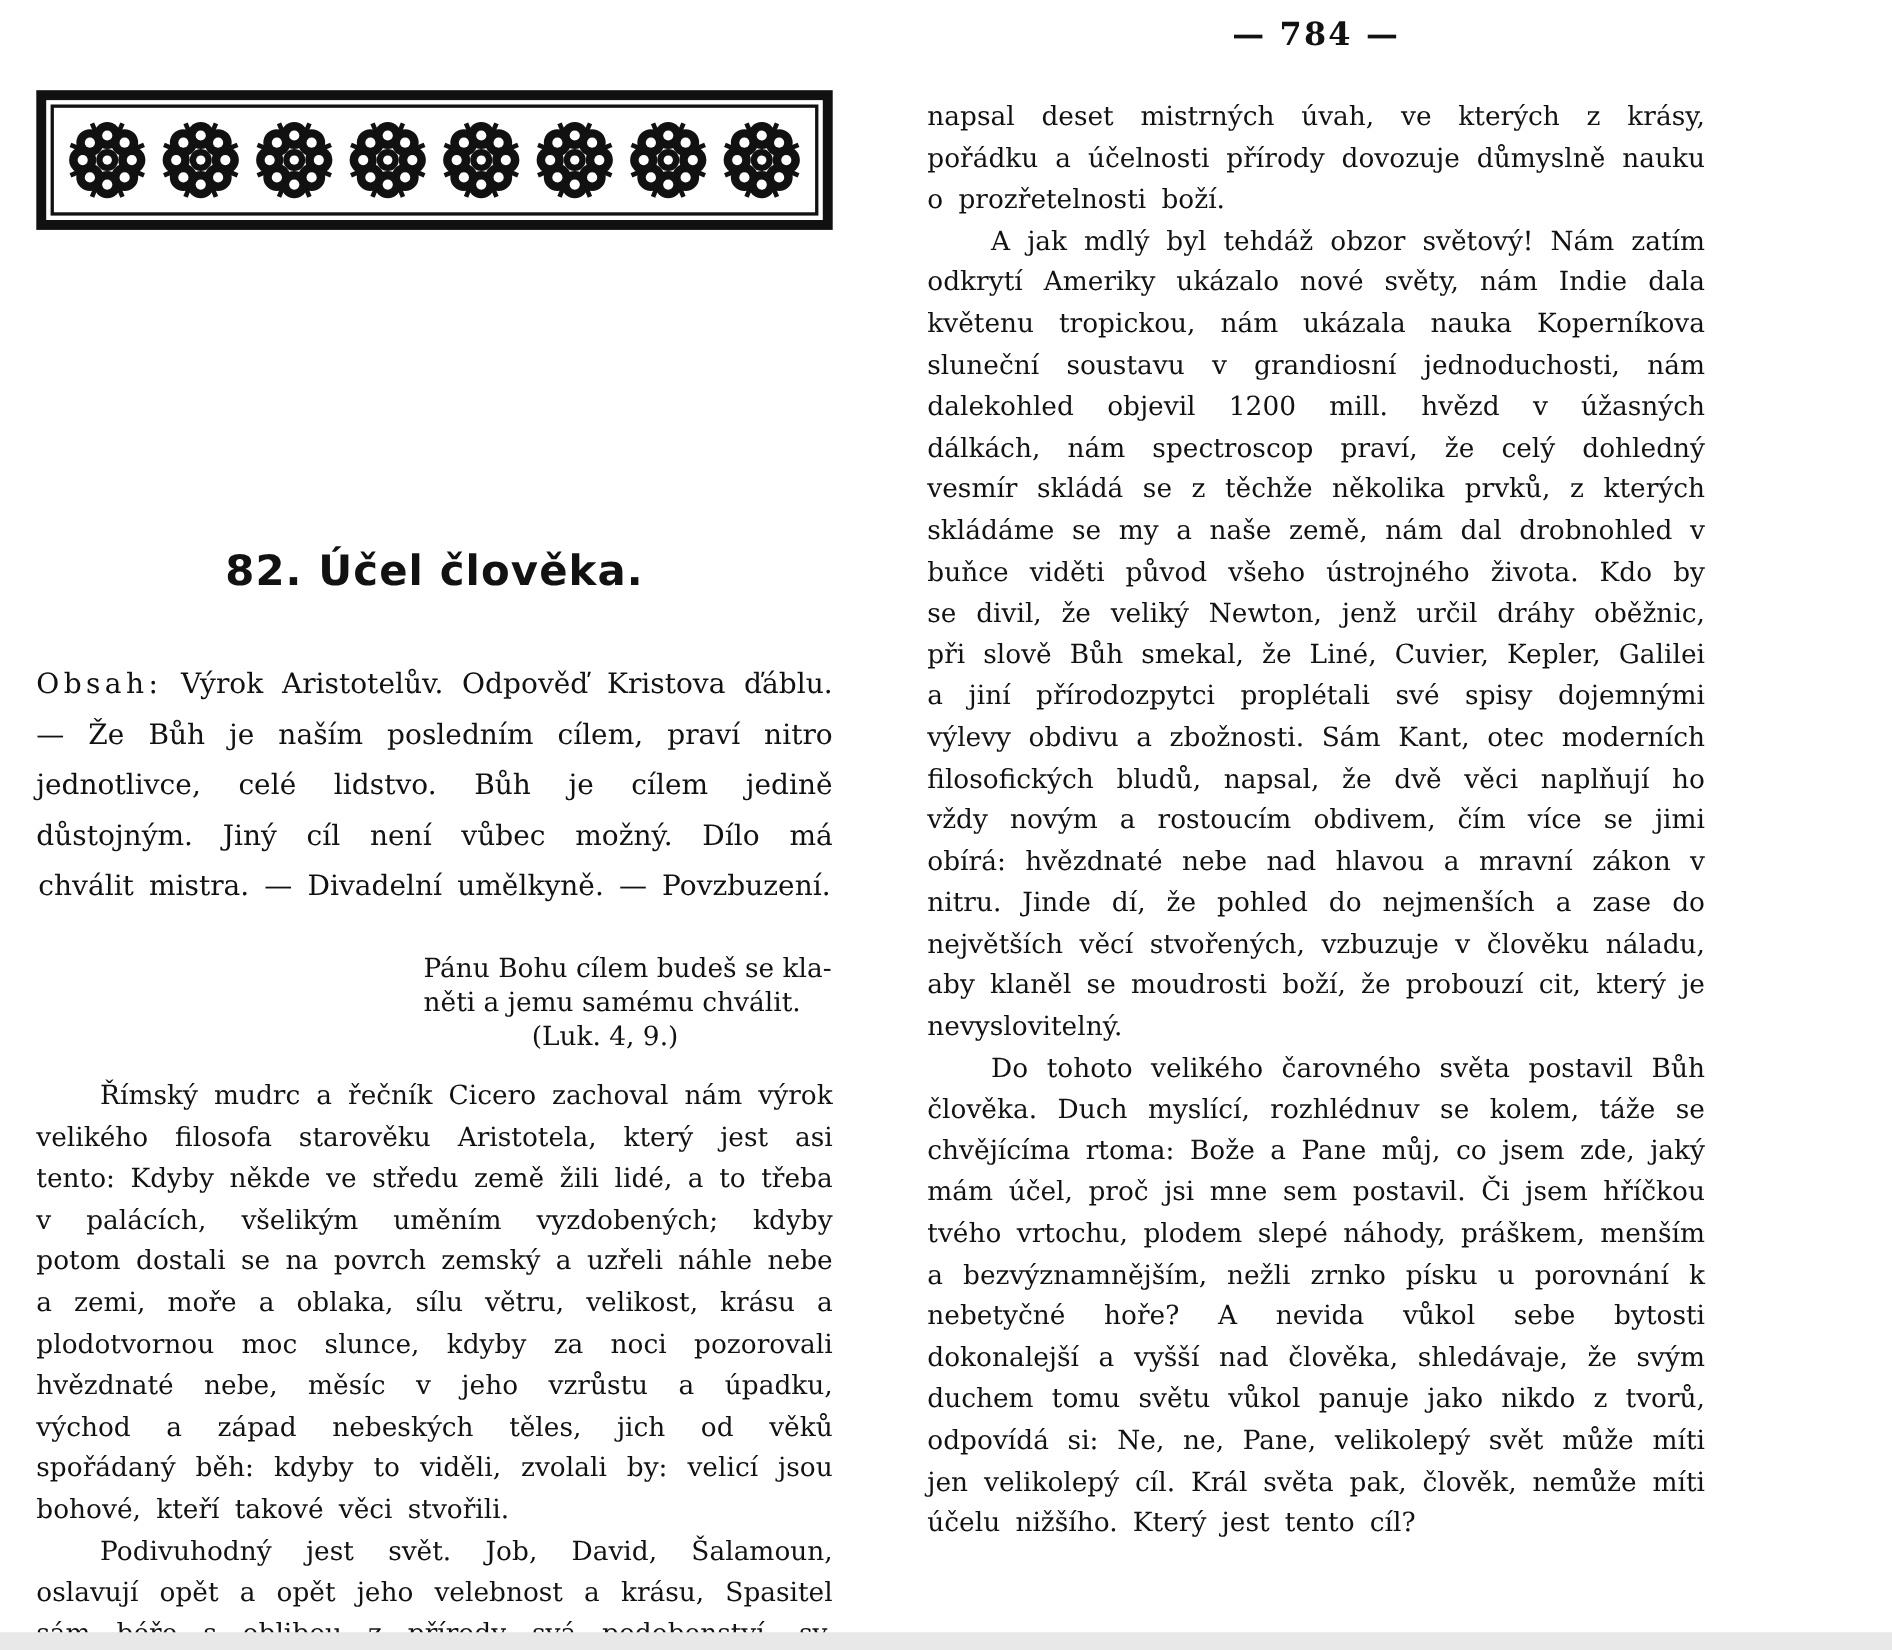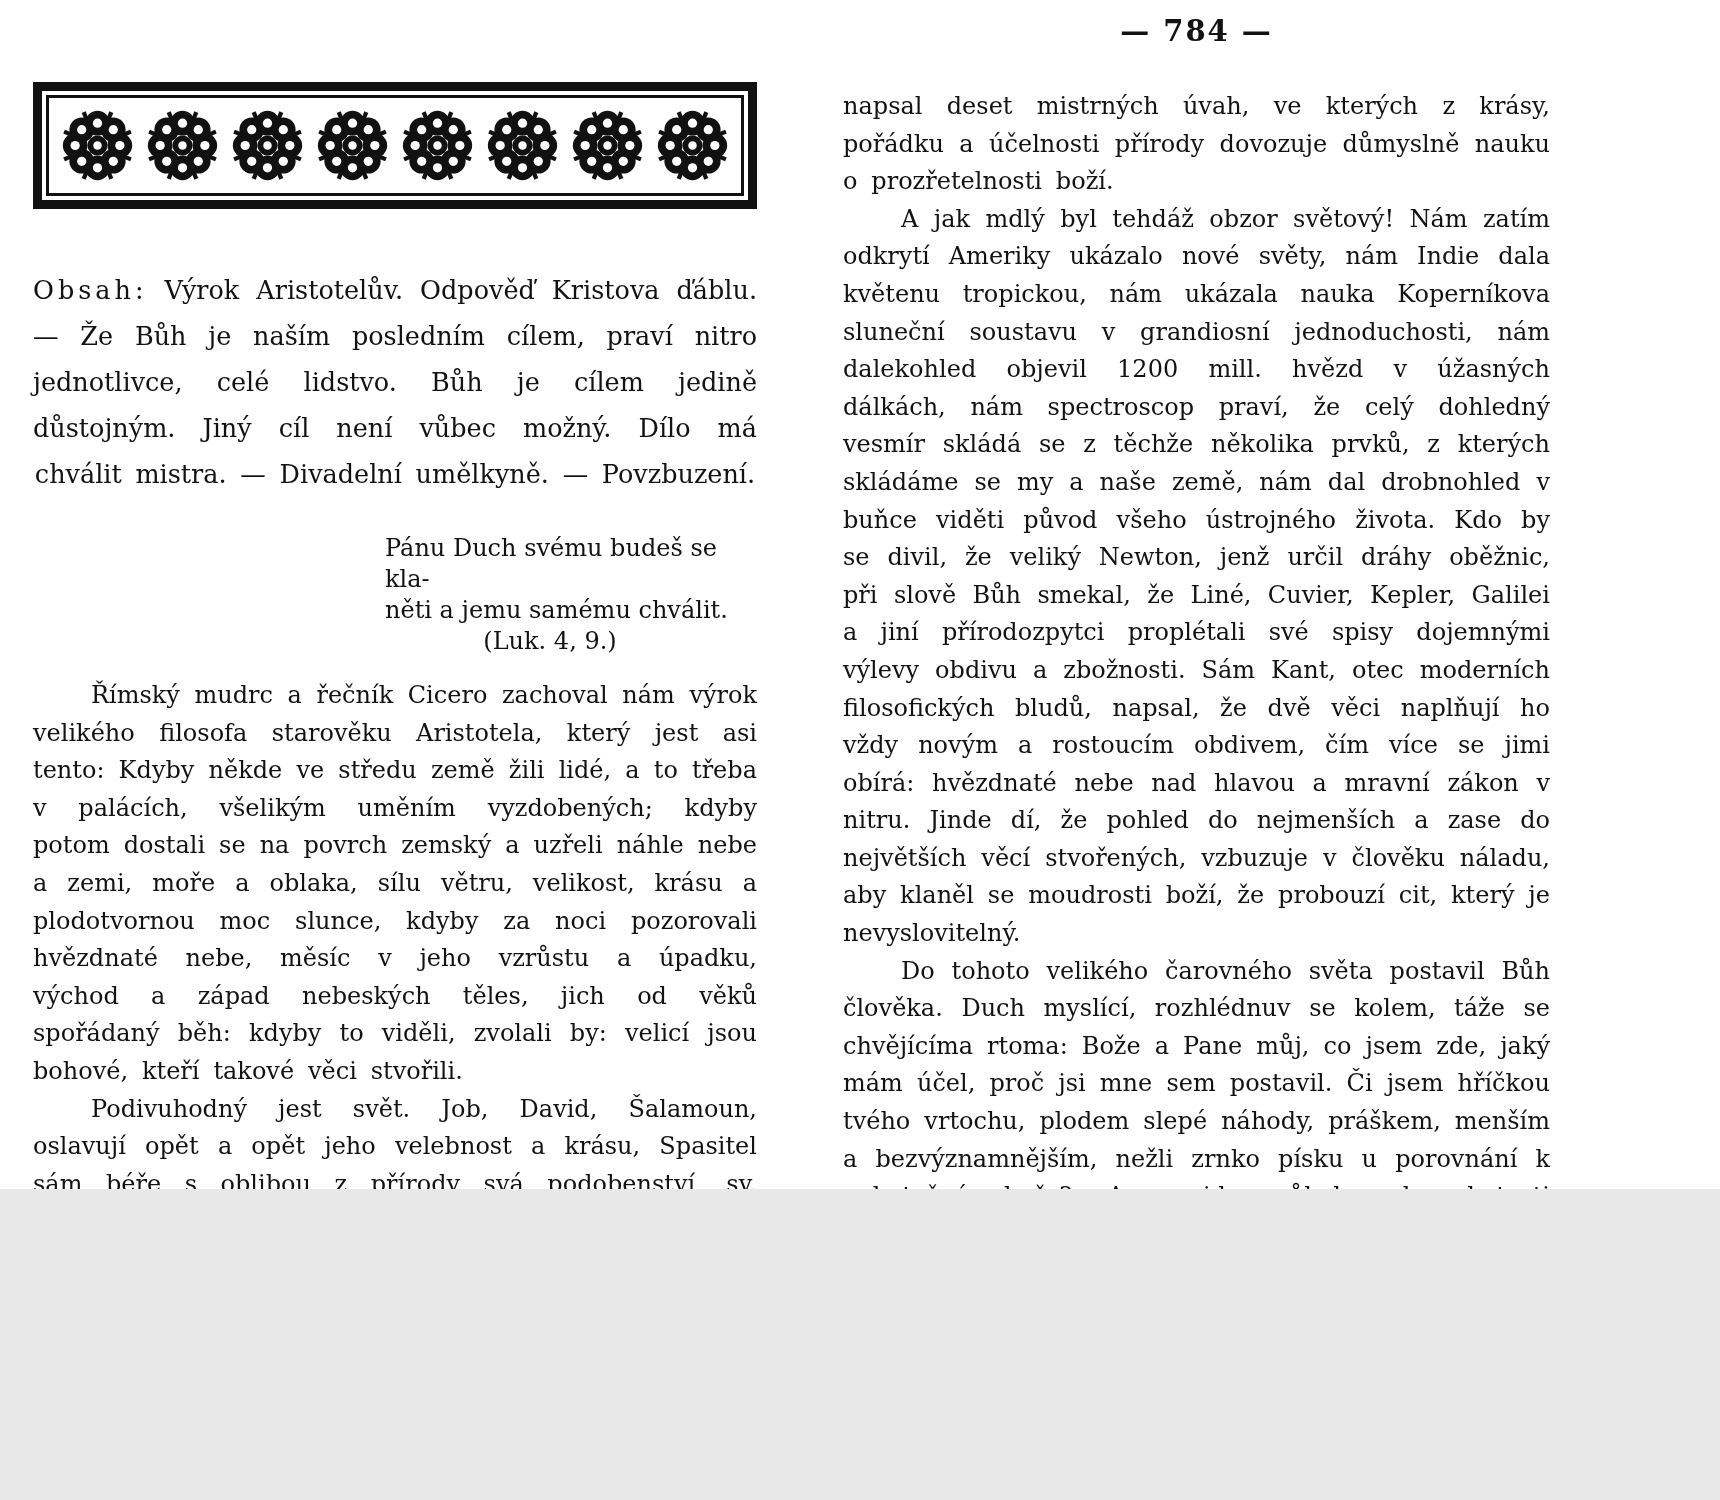--- a/index.html
+++ b/index.html
@@ -1,18 +1,18 @@
 <!DOCTYPE html>
 <html lang="cs"><head>
 <meta charset="utf-8">
 <style>
   html,body { margin:0; padding:0; background:#e8e8e8; }
   #page {
     position:relative;
-    width:1720px; height:1189px;
+    width:1720px; height:1484px;
     background:#ffffff;
     color:#121212;
     font-family:"DejaVu Serif", serif;
     overflow:hidden;
   }
   .pagenum {
     position:absolute; top:14px; left:843px; width:707px;
     text-align:center; font-size:29px; font-weight:bold;
     letter-spacing:2px;
   }
@@ -297,25 +297,26 @@
             <circle cx="29.493903345590123" cy="70.50609665440987" r="6" fill="#ffffff"></circle>
             <circle cx="21" cy="50" r="6" fill="#ffffff"></circle>
             <circle cx="29.493903345590116" cy="29.493903345590123" r="6" fill="#ffffff"></circle>
             <circle cx="49.99999999999999" cy="21" r="6" fill="#ffffff"></circle>
             <circle cx="70.50609665440987" cy="29.493903345590116" r="6" fill="#ffffff"></circle>
             <circle cx="50" cy="50" r="5.5" fill="#ffffff"></circle>
           </svg>
         </div>
     </div>
 
+    <div class="heading">82. Účel člověka.</div>
 
     <p class="obsah"><span class="obsah-label">Obsah:</span> <span>Výrok Aristotelův. Odpověď Kristova ďáblu. — Že Bůh je naším posledním cílem, praví nitro jednotlivce, celé lidstvo. Bůh je cílem jedině důstojným. Jiný cíl není vůbec možný. Dílo má chválit mistra. — Divadelní umělkyně. — Povzbuzení.</span></p>
 
     <div class="epigraph">
-      <span class="epigraph-line">Pánu Duch svému budeš se kla-</span>
+      <span class="epigraph-line">Pánu Bohu cílem budeš se kla-</span>
       <span class="epigraph-line">něti a jemu samému chválit.</span>
       <span class="epigraph-ref">(Luk. 4, 9.)</span>
     </div>
 
     <p class="body-par first">Římský mudrc a řečník Cicero zachoval nám výrok velikého filosofa starověku Aristotela, který jest asi tento: Kdyby někde ve středu země žili lidé, a to třeba v palácích, všelikým uměním vyzdobených; kdyby potom dostali se na povrch zemský a uzřeli náhle nebe a zemi, moře a oblaka, sílu větru, velikost, krásu a plodotvornou moc slunce, kdyby za noci pozorovali hvězdnaté nebe, měsíc v jeho vzrůstu a úpadku, východ a západ nebeských těles, jich od věků spořádaný běh: kdyby to viděli, zvolali by: velicí jsou bohové, kteří takové věci stvořili.</p>
     <p class="body-par">Podivuhodný jest svět. Job, David, Šalamoun, oslavují opět a opět jeho velebnost a krásu, Spasitel sám béře s oblibou z přírody svá podobenství, sv. Otcové nalézají v něm vlastnosti boží jako obrazy do skal vytesané; jediný Theodoret z Cyru</p>
   </div>
 
   <div class="col col-right">
     <p class="body-par no-indent">napsal deset mistrných úvah, ve kterých z krásy, pořádku a účelnosti přírody dovozuje důmyslně nauku o prozřetelnosti boží.</p>

